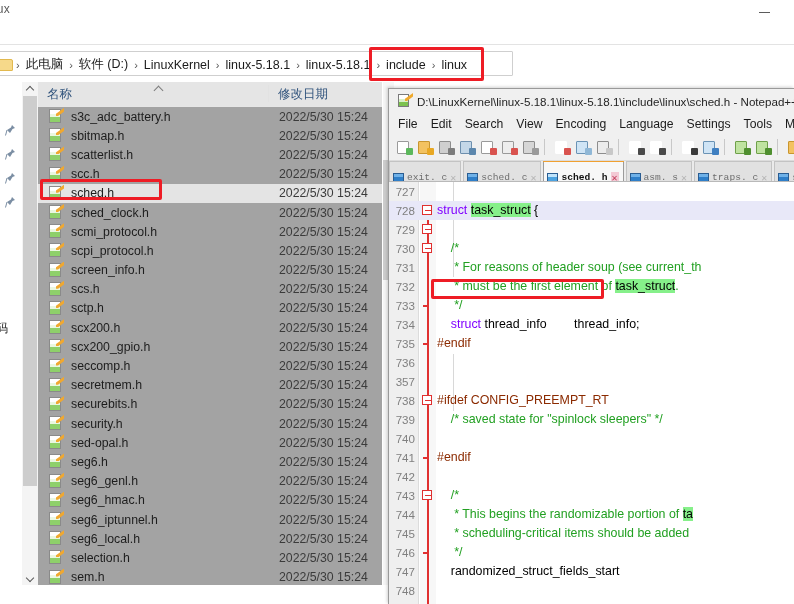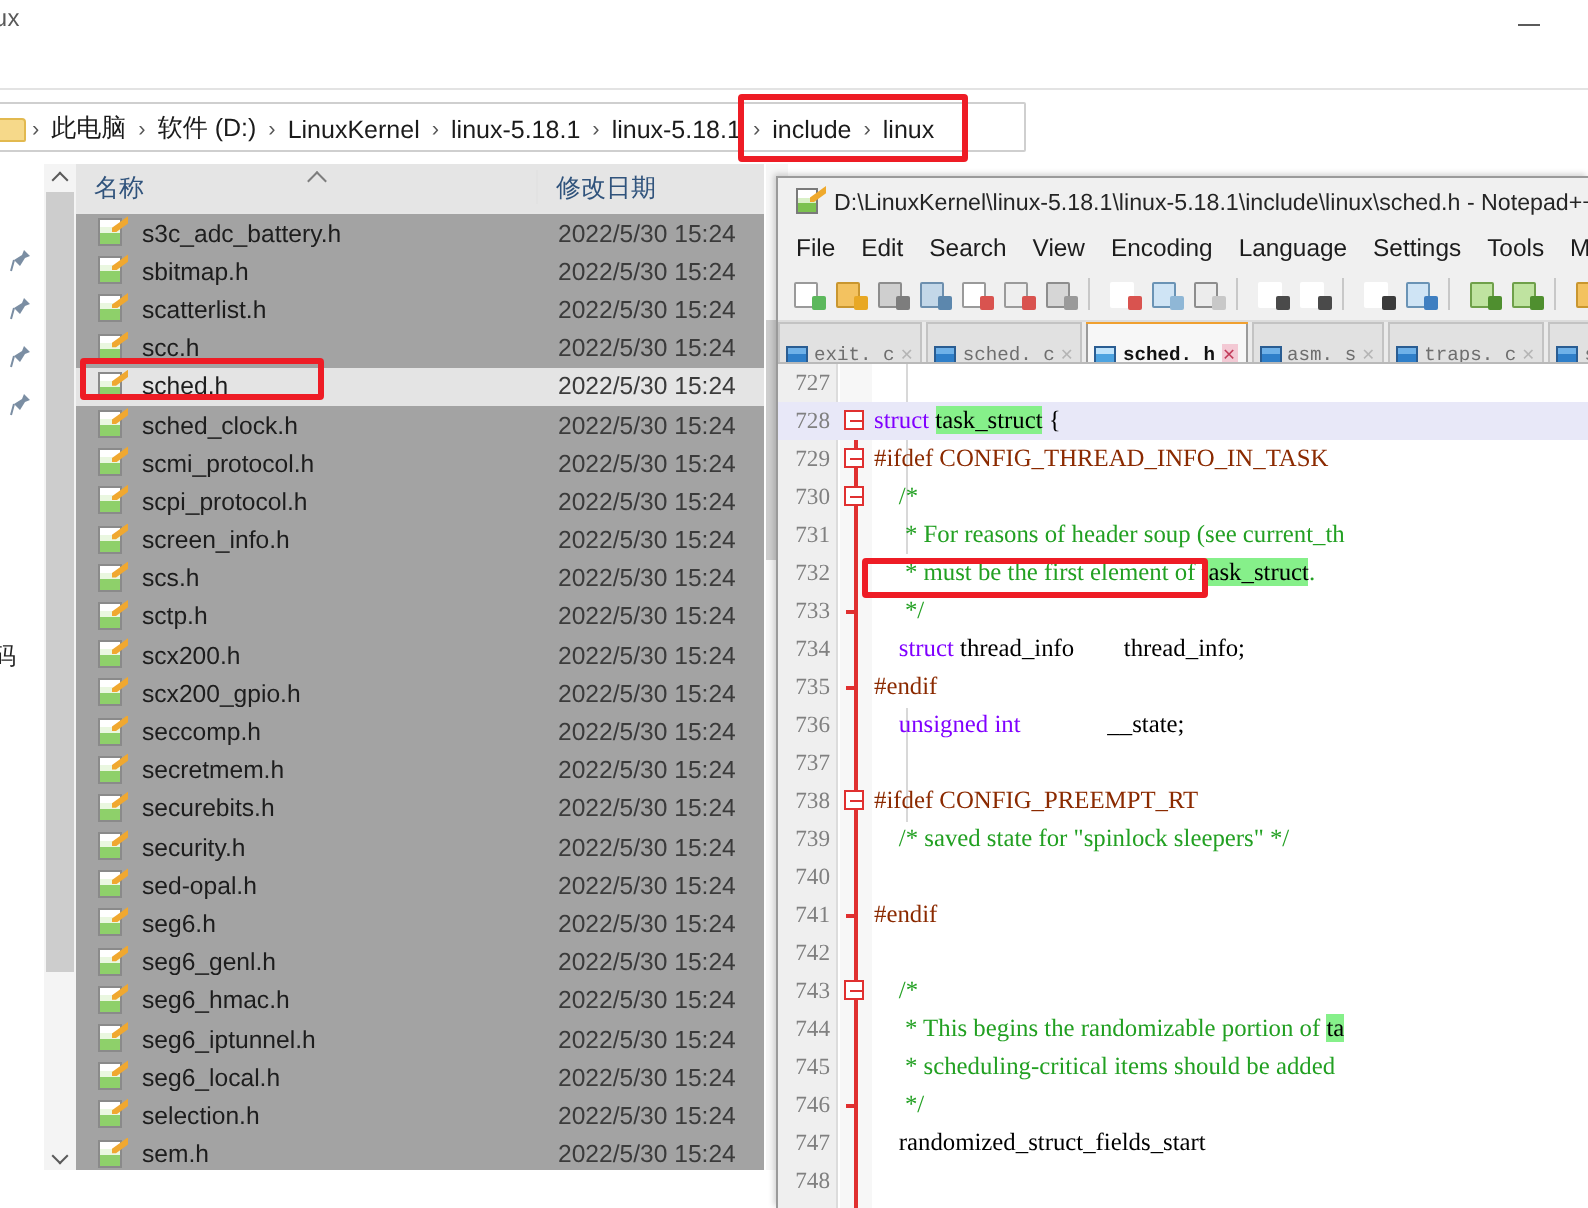--- a/index.html
+++ b/index.html
@@ -185,21 +185,21 @@
     background:linear-gradient(#6fb1e8 0 40%, #2f7fc9 40% 100%);
     border:1px solid #2a5d92;
   }
   .tab.active .tab-ico { background:linear-gradient(#bfe3fb 0 40%, #4da3e0 40% 100%); }
   .tab-x { margin-left:3px; color:#b5b5b5; font-size:10px; flex:0 0 auto; }
   .tab.active .tab-x { color:#c23b5a; background:#f3c9d4; padding:0 1px; }
 
   
   .code-area {
     position:relative; height:423px; background:#ffffff; overflow:hidden;
-    font-family:Liberation Serif, serif;
+    font-family:Liberation Sans, sans-serif;
   }
   .gutter {
     position:absolute; left:0; top:0; width:30px; height:100%; background:#efefef;
     border-right:1px solid #dcdcdc;
   }
   .foldcol { position:absolute; left:31px; top:0; width:16px; height:100%; background:#f7f7f7; }
   .codelines { position:absolute; left:0; top:0; width:100%; }
   .cl { position:relative; height:19px; line-height:19px; white-space:pre; font-size:12.4px; }
   .cl .ln {
     position:absolute; left:0; width:26px; text-align:right; color:#808080; font-size:11.6px;
@@ -659,29 +659,29 @@
     <div class="code-area">
       <div class="gutter"></div>
       <div class="foldcol"></div>
       <div class="fold-line" style="top:28px; height:395px;"></div>
       <div class="vline" style="left:64px; top:38px; height:57px;"></div>
       <div class="vline" style="left:64px; top:172px; height:57px;"></div>
       <div class="vline" style="left:64px; top:0px; height:19px;"></div>
       <div class="codelines" id="codelines">
           <div class="cl"><span class="ln">727</span><span class="txt"></span></div>
           <div class="cl cur"><span class="ln">728</span><span class="txt"><span class="kw">struct </span><span class="hl">task_struct</span><span class="plain"> {</span></span></div>
-          <div class="cl"><span class="ln">729</span><span class="txt"><span class="prep">#ifdef CONFIG_THREAD_INFO_IN_TASK</span></span></div>
+          <div class="cl"><span class="ln">729</span></div>
           <div class="cl"><span class="ln">730</span><span class="txt"><span class="cmt">    /*</span></span></div>
           <div class="cl"><span class="ln">731</span><span class="txt"><span class="cmt">     * For reasons of header soup (see current_th</span></span></div>
           <div class="cl"><span class="ln">732</span><span class="txt"><span class="cmt">     * must be the first element of </span><span class="hl">task_struct</span><span class="cmt">.</span></span></div>
           <div class="cl"><span class="ln">733</span><span class="txt"><span class="cmt">     */</span></span></div>
           <div class="cl"><span class="ln">734</span><span class="txt"><span class="kw">    struct</span><span class="plain"> thread_info        thread_info;</span></span></div>
           <div class="cl"><span class="ln">735</span><span class="txt"><span class="prep">#endif</span></span></div>
-          <div class="cl"><span class="ln">736</span><span class="txt"><span class="kw">    unsigned int</span><span class="plain">              __state;</span></span></div>
-          <div class="cl"><span class="ln">737</span><span class="txt"></span></div>
+          <div class="cl"><span class="ln">736</span></div>
+          <div class="cl"><span class="ln">357</span><span class="txt"></span></div>
           <div class="cl"><span class="ln">738</span><span class="txt"><span class="prep">#ifdef CONFIG_PREEMPT_RT</span></span></div>
           <div class="cl"><span class="ln">739</span><span class="txt"><span class="cmt">    /* saved state for "spinlock sleepers" */</span></span></div>
           <div class="cl"><span class="ln">740</span></div>
           <div class="cl"><span class="ln">741</span><span class="txt"><span class="prep">#endif</span></span></div>
           <div class="cl"><span class="ln">742</span><span class="txt"></span></div>
           <div class="cl"><span class="ln">743</span><span class="txt"><span class="cmt">    /*</span></span></div>
           <div class="cl"><span class="ln">744</span><span class="txt"><span class="cmt">     * This begins the randomizable portion of </span><span class="hl">ta</span></span></div>
           <div class="cl"><span class="ln">745</span><span class="txt"><span class="cmt">     * scheduling-critical items should be added</span></span></div>
           <div class="cl"><span class="ln">746</span><span class="txt"><span class="cmt">     */</span></span></div>
           <div class="cl"><span class="ln">747</span><span class="txt"><span class="plain">    randomized_struct_fields_start</span></span></div>

